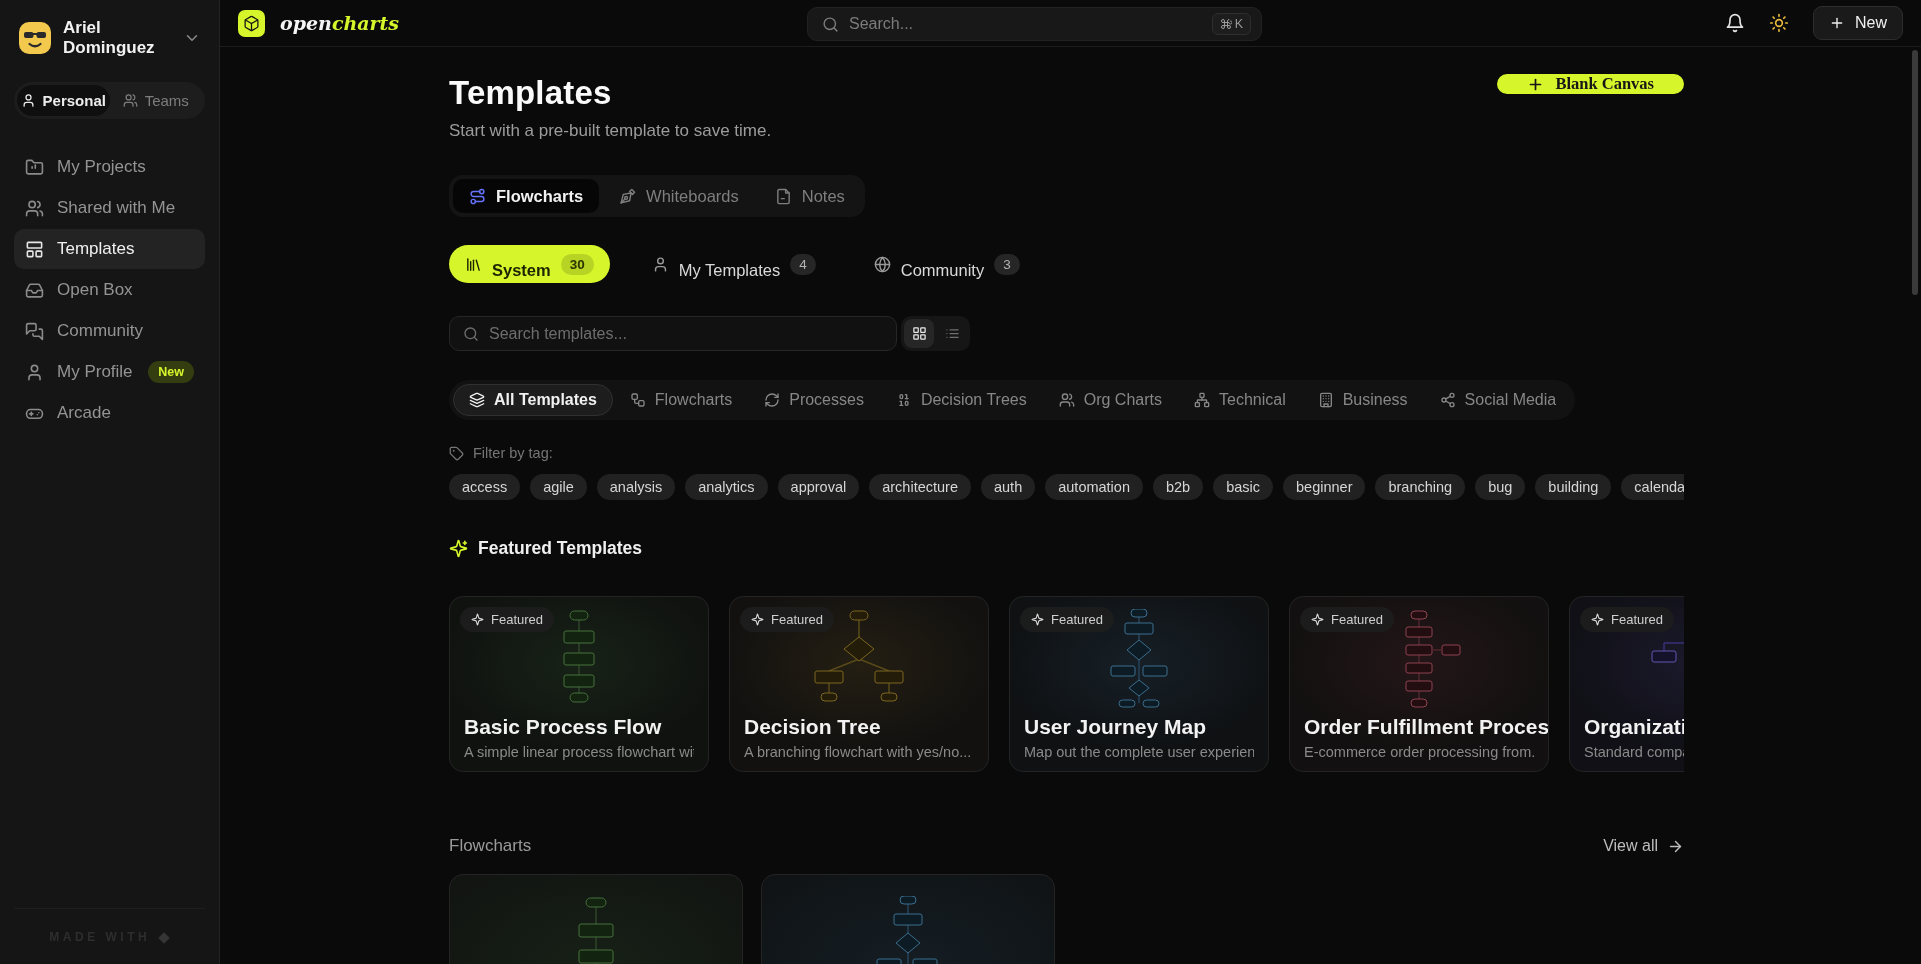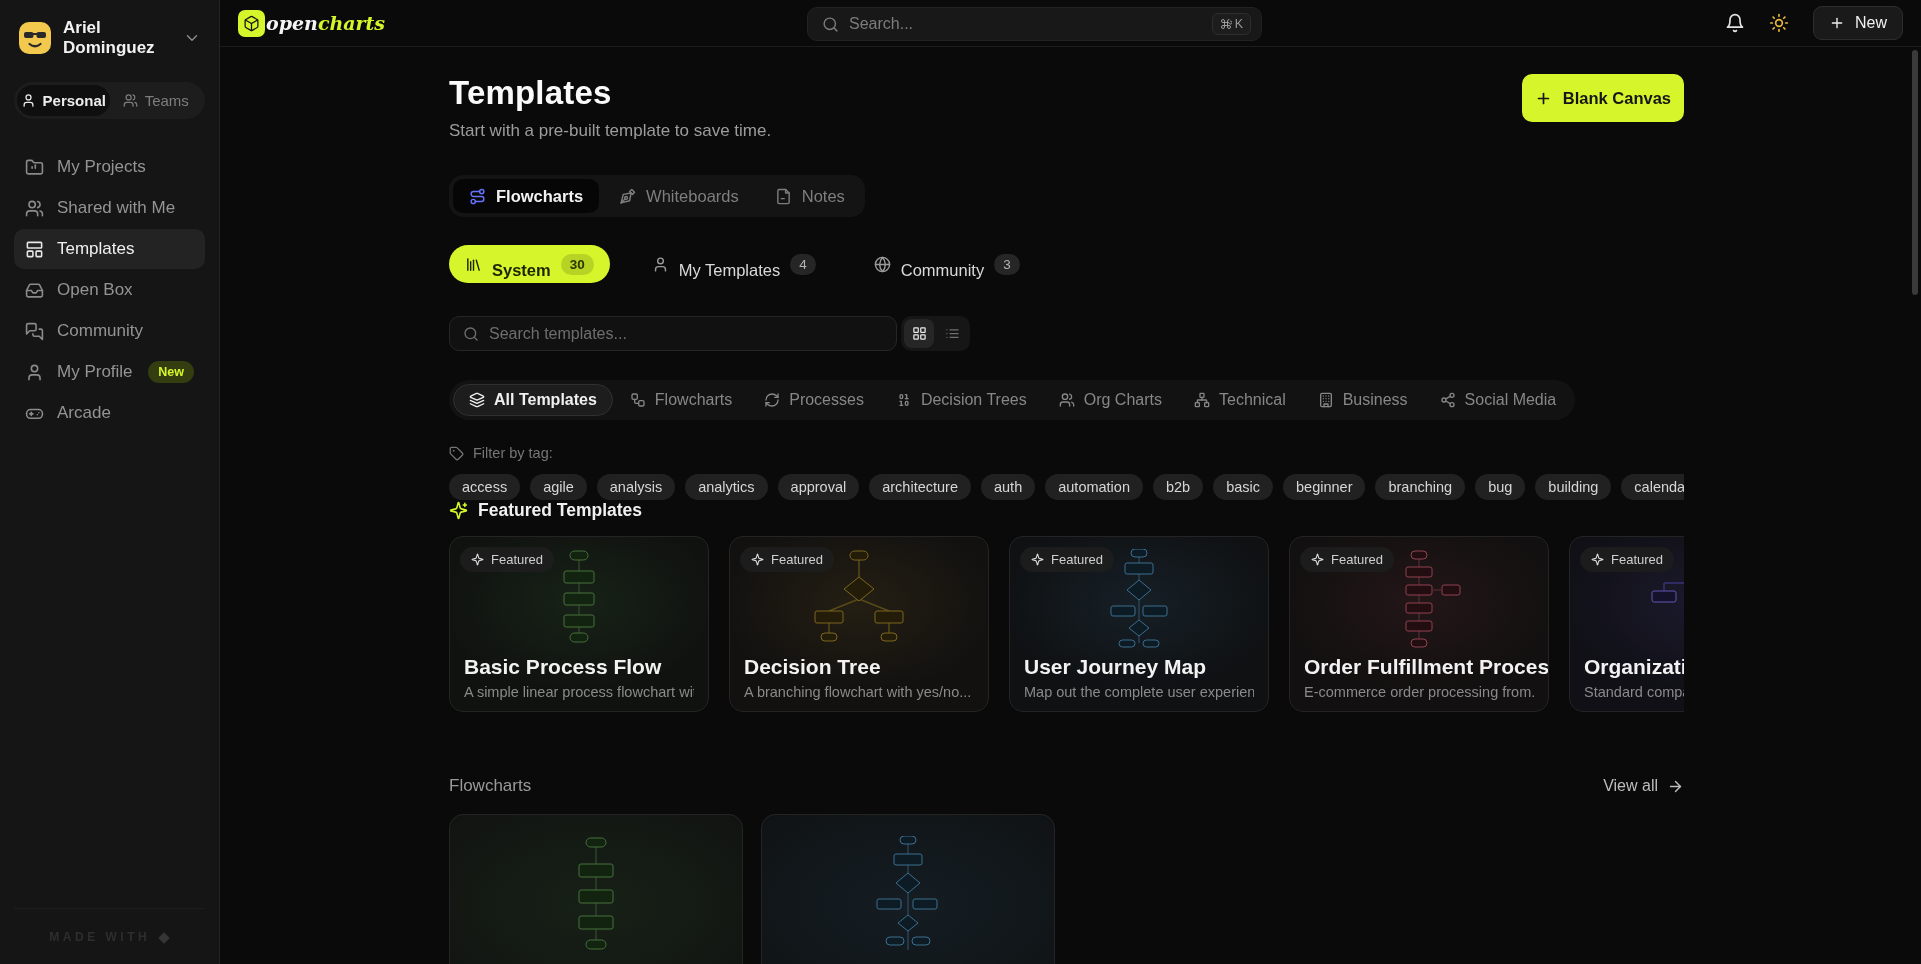--- a/index.html
+++ b/index.html
@@ -42,21 +42,21 @@
 
   .sidebar-footer { position:absolute; left:14px; right:14px; bottom:0; height:56px;
     border-top:1px solid #1e1e1e; display:flex; align-items:center; justify-content:center;
     gap:8px; color:#2e2e2e; font-size:12px; font-weight:700; letter-spacing:3.5px; }
   .sidebar-footer .gem { color:#353535; font-size:15px; letter-spacing:0; }
 
   
   .main { position:relative; flex:1; height:100%; overflow:hidden; background:#0a0a0a; }
   .topbar { position:relative; height:47px; border-bottom:1px solid #1c1c1c;
     display:flex; align-items:center; padding:0 18px; }
-  .brand { display:flex; align-items:center; gap:1px; }
+  .brand { display:flex; align-items:center; gap:15px; }
   .brand-badge { width:27px; height:27px; border-radius:7px; background:var(--lime);
     display:flex; align-items:center; justify-content:center; color:#161616; }
   .brand-badge .ic { width:17px; height:17px; stroke-width:1.8; }
   .brand-name { font-family:"DejaVu Serif","Liberation Serif",serif; font-style:italic;
     font-weight:700; font-size:19px; color:#f4f4f4; }
   .brand-name .accent { color:var(--lime); }
 
   .global-search { position:absolute; left:587px; top:7px; width:455px; height:34px;
     background:#181818; border:1px solid #222222; border-radius:10px; display:flex;
     align-items:center; gap:10px; padding:0 10px 0 14px; cursor:text; }
@@ -73,23 +73,23 @@
   .btn-new { display:flex; align-items:center; gap:10px; height:34px; padding:0 15px;
     background:#1a1a1a; border:1px solid #2d2d2d; border-radius:9px; color:#f0f0f0;
     font-size:16px; font-family:inherit; cursor:pointer; }
   .btn-new .ic { width:16px; height:16px; }
 
   .content { position:relative; margin-left:229px; width:1235px; padding-top:27px; }
 
   .page-head { position:relative; }
   .page-title { font-size:33px; font-weight:700; color:#fafafa; letter-spacing:.2px; }
   .page-sub { margin-top:9px; font-size:17px; color:#9c9c9c; }
-  .btn-blank { position:absolute; right:0; top:0; height:48px; display:flex; align-items:center;
-    gap:11px; padding:0 13px; background:var(--lime); color:#161616; border:none; cursor:pointer;
-    border-radius:10px; font-size:16.5px; font-weight:600; font-family:Liberation Sans, sans-serif; }
+  .btn-blank { position:absolute; right:0; top:0; height:20px; display:flex; align-items:center;
+    gap:11px; padding:0 30px; background:var(--lime); color:#161616; border:none; cursor:pointer;
+    border-radius:10px; font-size:16.5px; font-weight:600; font-family:Liberation Serif, serif; }
   .btn-blank .ic { width:17px; height:17px; stroke-width:2.4; }
 
   .type-tabs { margin-top:34px; display:inline-flex; background:#141414; border-radius:14px;
     padding:4px; gap:4px; }
   .type-tab { display:flex; align-items:center; gap:10px; height:34px; padding:0 16px;
     border-radius:10px; color:#7e7e7e; font-size:16.5px; cursor:pointer; background:none;
     border:none; font-family:inherit; }
   .type-tab.active { background:#060606; color:#f2f2f2; font-weight:600; }
   .type-tab .ic { width:17px; height:17px; }
   .type-tab.active .ic-route { color:#6673ff; }
@@ -125,28 +125,28 @@
   .cat-tab.active { background:#1d1d1d; border:1px solid #303030; color:#f0f0f0; font-weight:600; }
   .cat-tab .ic { width:16px; height:16px; }
 
   .filter-label { margin-top:25px; display:flex; align-items:center; gap:9px; color:#767676;
     font-size:14.5px; }
   .filter-label .ic { width:15px; height:15px; }
   .tag-row { margin-top:13px; display:flex; gap:10px; overflow:hidden; white-space:nowrap; }
   .tag { background:#212121; color:#d6d6d6; font-size:14.5px; padding:5px 13px;
     border-radius:14px; cursor:pointer; flex:0 0 auto; }
 
-  .feat-head { display:flex; align-items:center; gap:10px; }
+  .feat-head { margin-top:38px; display:flex; align-items:center; gap:10px; }
   .feat-head .ic { width:19px; height:19px; color:var(--lime); }
   .feat-head h2 { font-size:17.5px; font-weight:600; color:#f0f0f0; }
 
   .feat-row { margin-top:15px; display:flex; gap:20px; overflow:hidden; }
   .card { position:relative; flex:0 0 260px; width:260px; height:176px; border-radius:14px;
     border:1px solid #242424; background:#101010; overflow:hidden; cursor:pointer;
-    display:flex; flex-direction:column; }
+    display:flex; flex-direction:column;margin-top:22px; }
   .card .preview { flex:1; position:relative; display:flex; align-items:center;
     justify-content:center; padding-top:6px; }
   .card .meta { padding:0 14px 11px; }
   .card .title { font-size:21px; font-weight:600; color:#f2f2f2; white-space:nowrap; }
   .card .desc { margin-top:5px; font-size:14.5px; color:#8a8a8a; white-space:nowrap;
     overflow:hidden; }
   .feat-badge { position:absolute; top:10px; left:10px; z-index:2; display:flex;
     align-items:center; gap:7px; background:rgba(30,30,30,.88); border-radius:13px;
     padding:5px 11px; color:#cfcfcf; font-size:13px; }
   .feat-badge .ic { width:13px; height:13px; color:#d9d9d9; }

